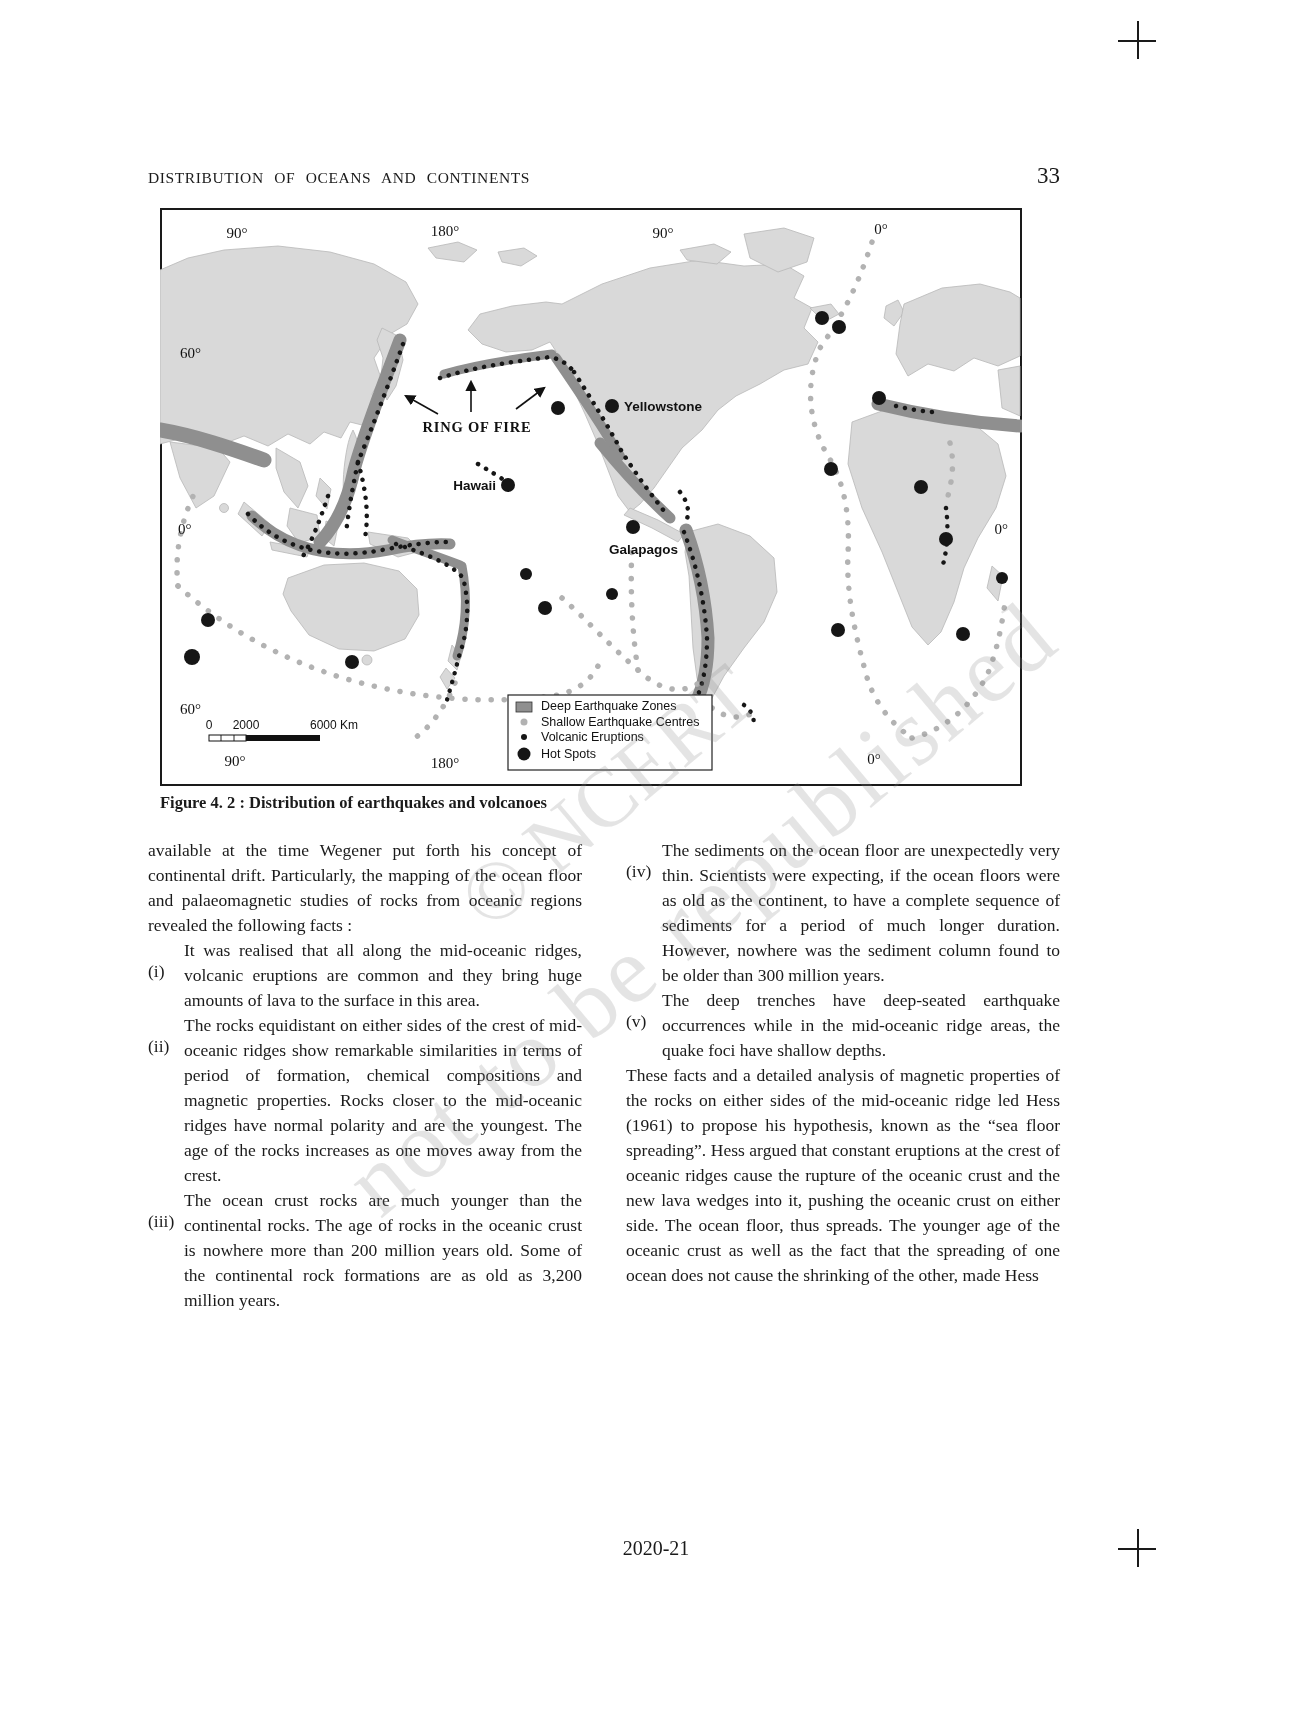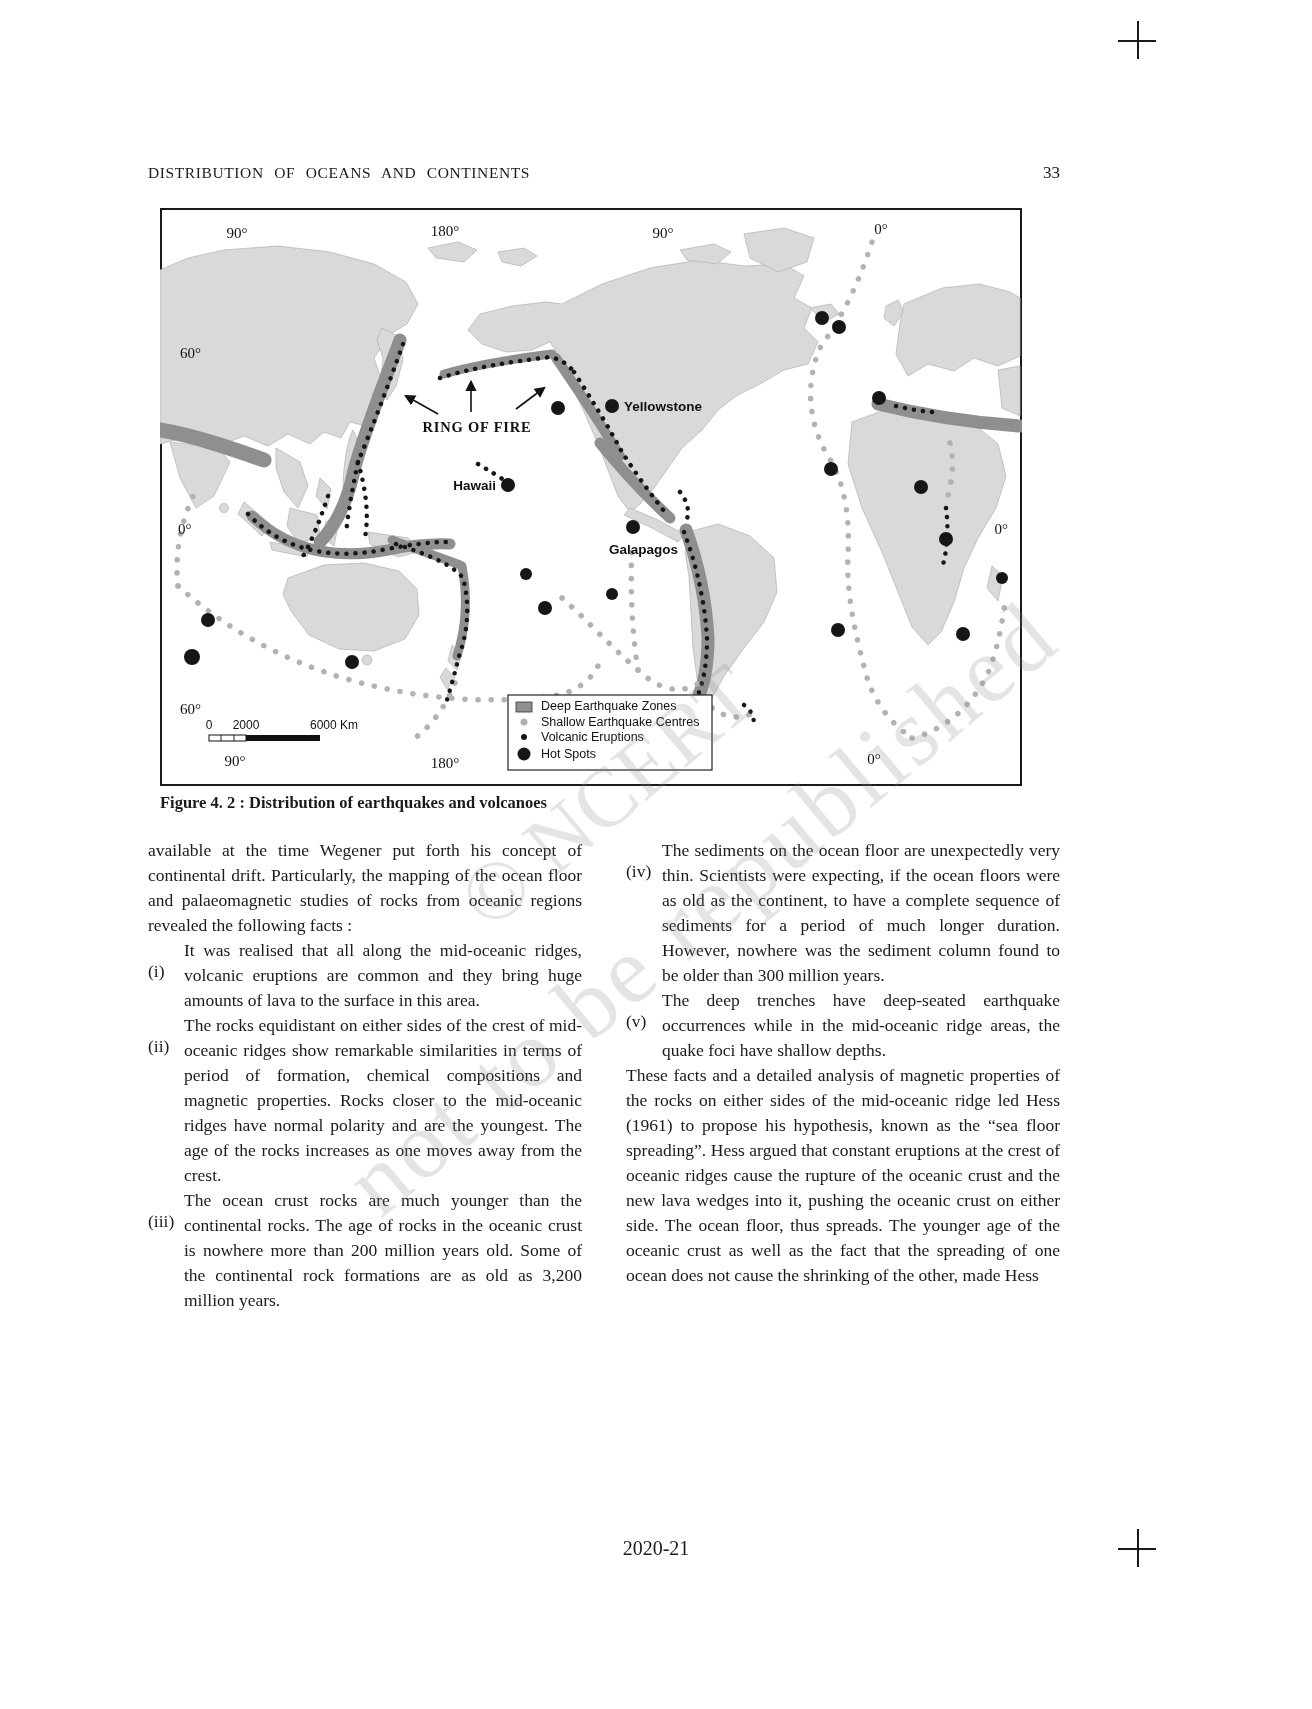--- a/index.html
+++ b/index.html
@@ -7,21 +7,21 @@
   body {
     width:1312px; height:1709px; position:relative; overflow:hidden;
     font-family:"Liberation Serif", serif; color:#1a1a1a;
   }
   
   .runhead {
     position:absolute; top:163px; left:148px; width:912px;
     display:flex; justify-content:space-between; align-items:baseline;
   }
   .runhead .title { font-size:15.5px; letter-spacing:.6px; word-spacing:6px; }
-  .runhead .pnum  { font-size:17px; }
+  .runhead .pnum  { font-size:23px; }
 
   
   .figure { position:absolute; top:208px; left:160px; width:862px; height:578px; }
   .figure svg { display:block; }
   .caption {
     position:absolute; top:793px; left:160px; width:862px;
     text-align:left; font-weight:bold; font-size:16.5px;
   }
 
   

